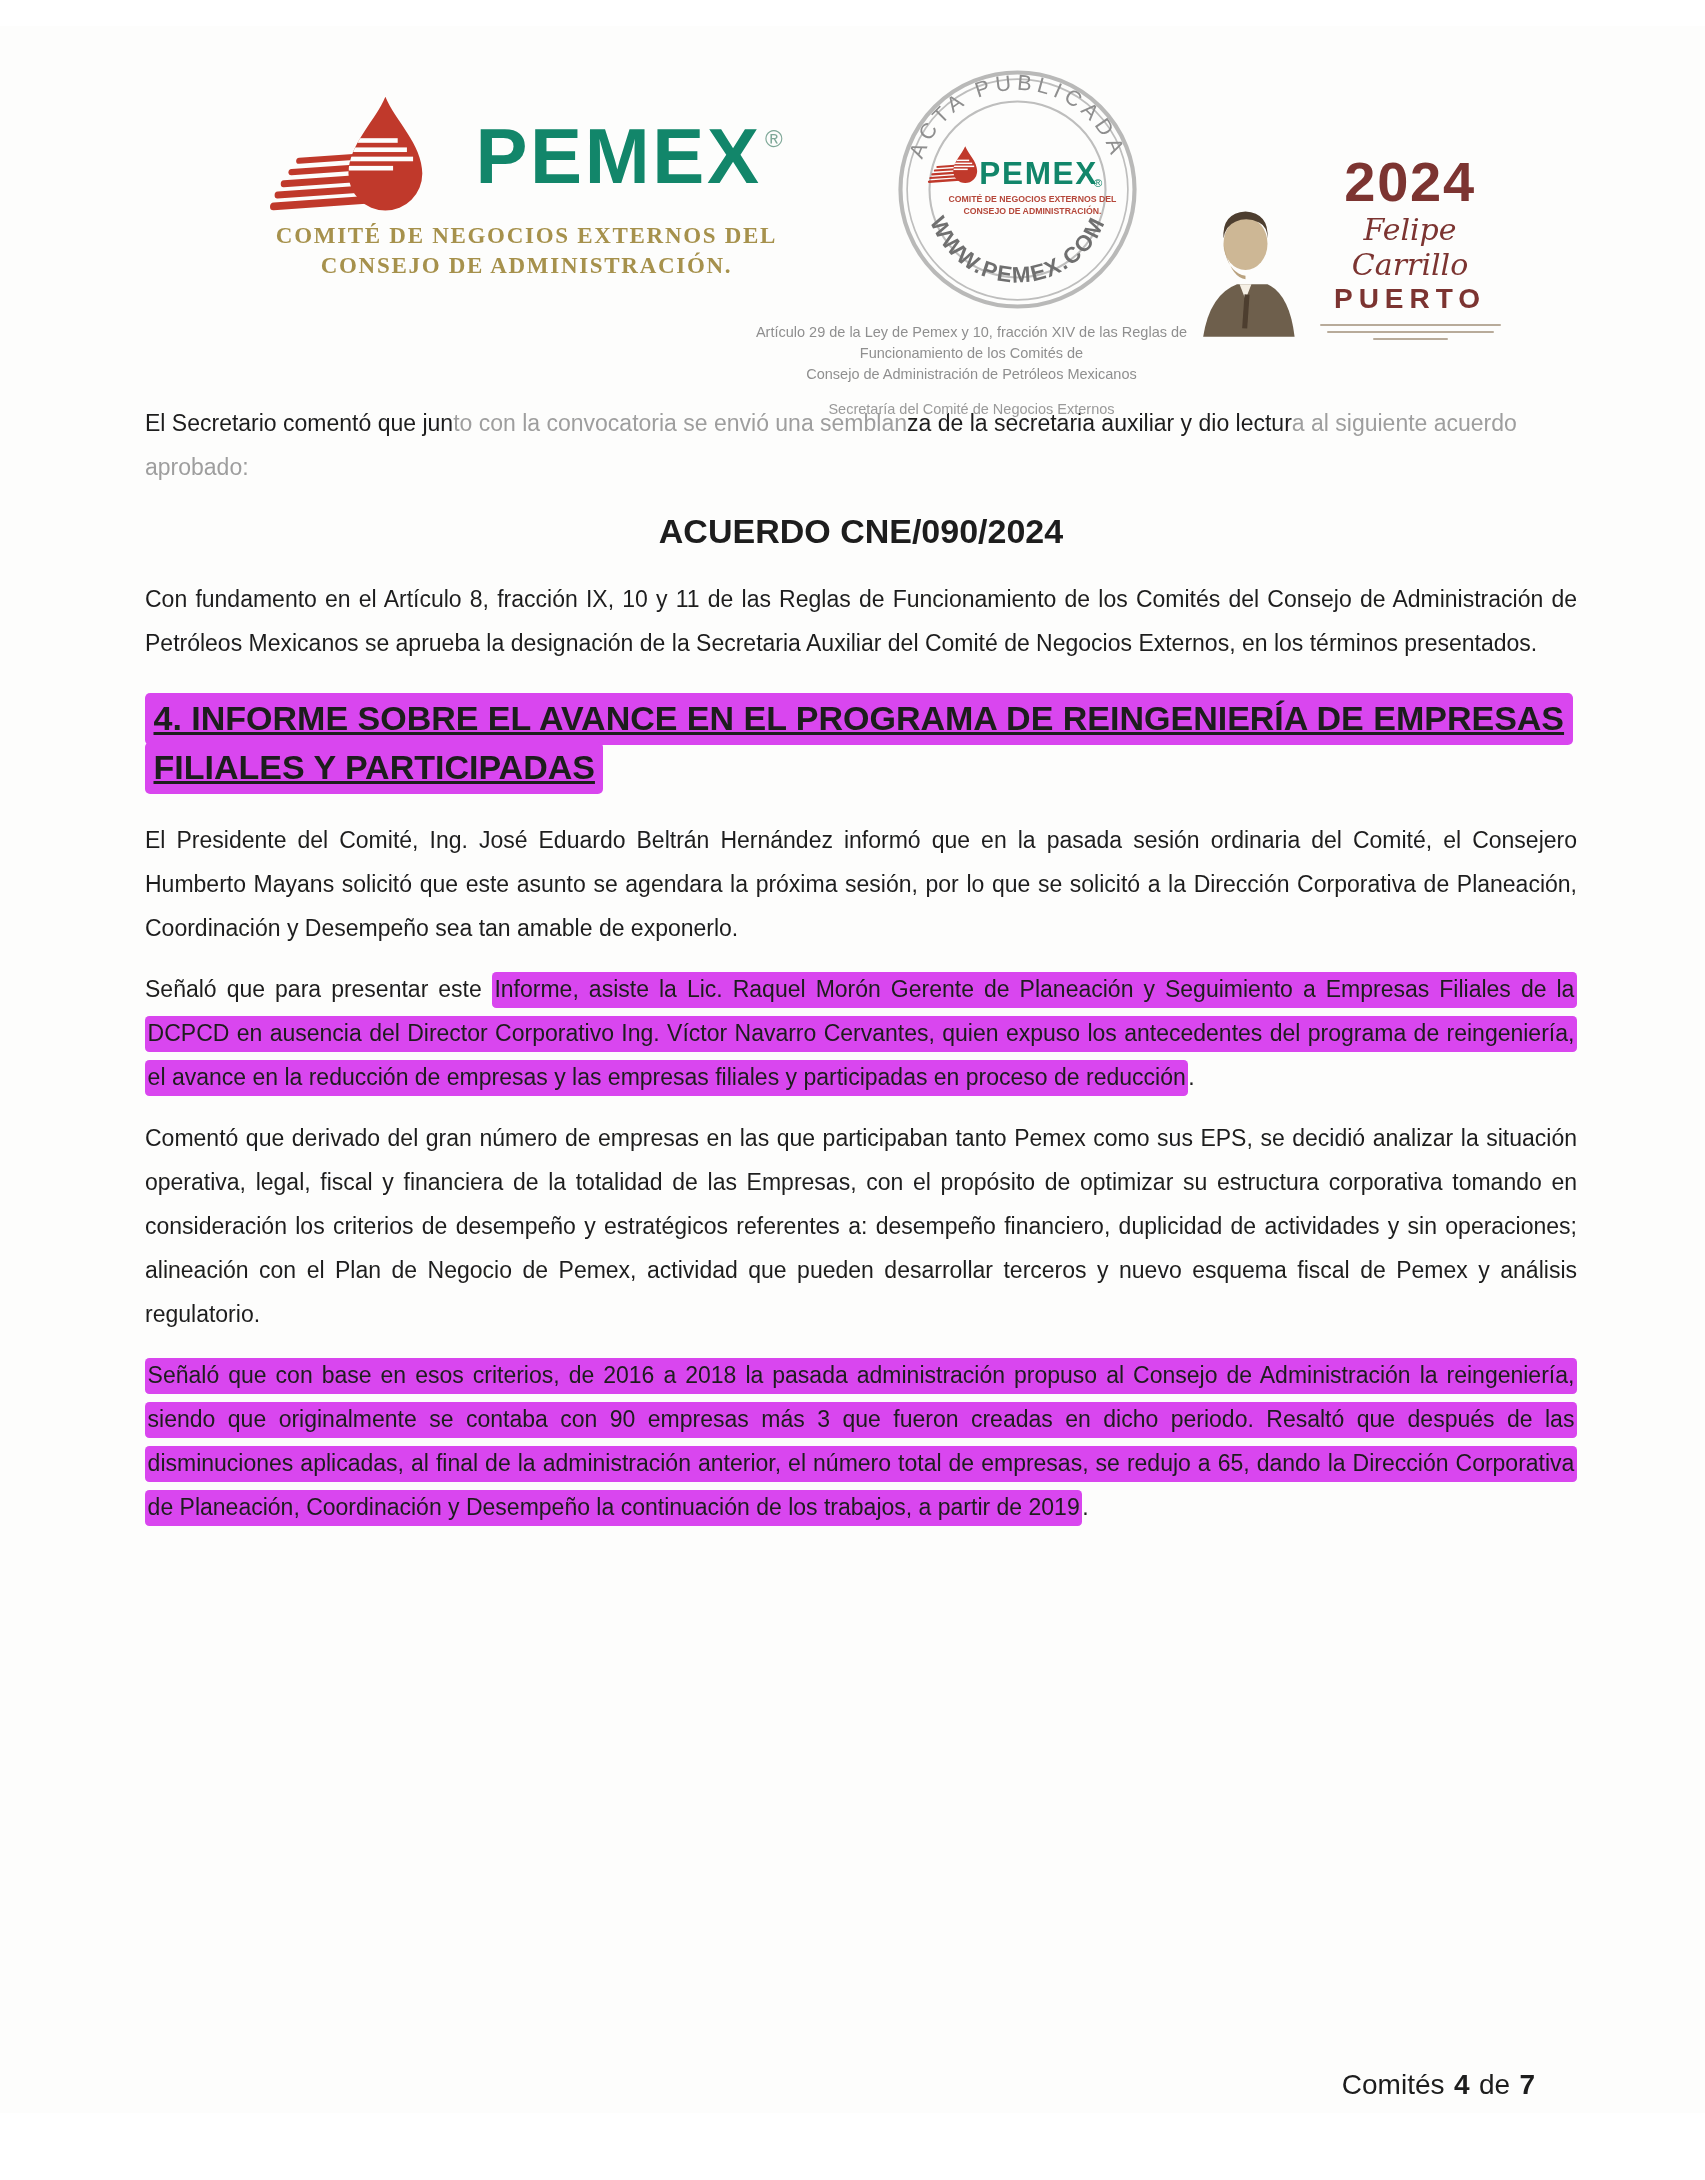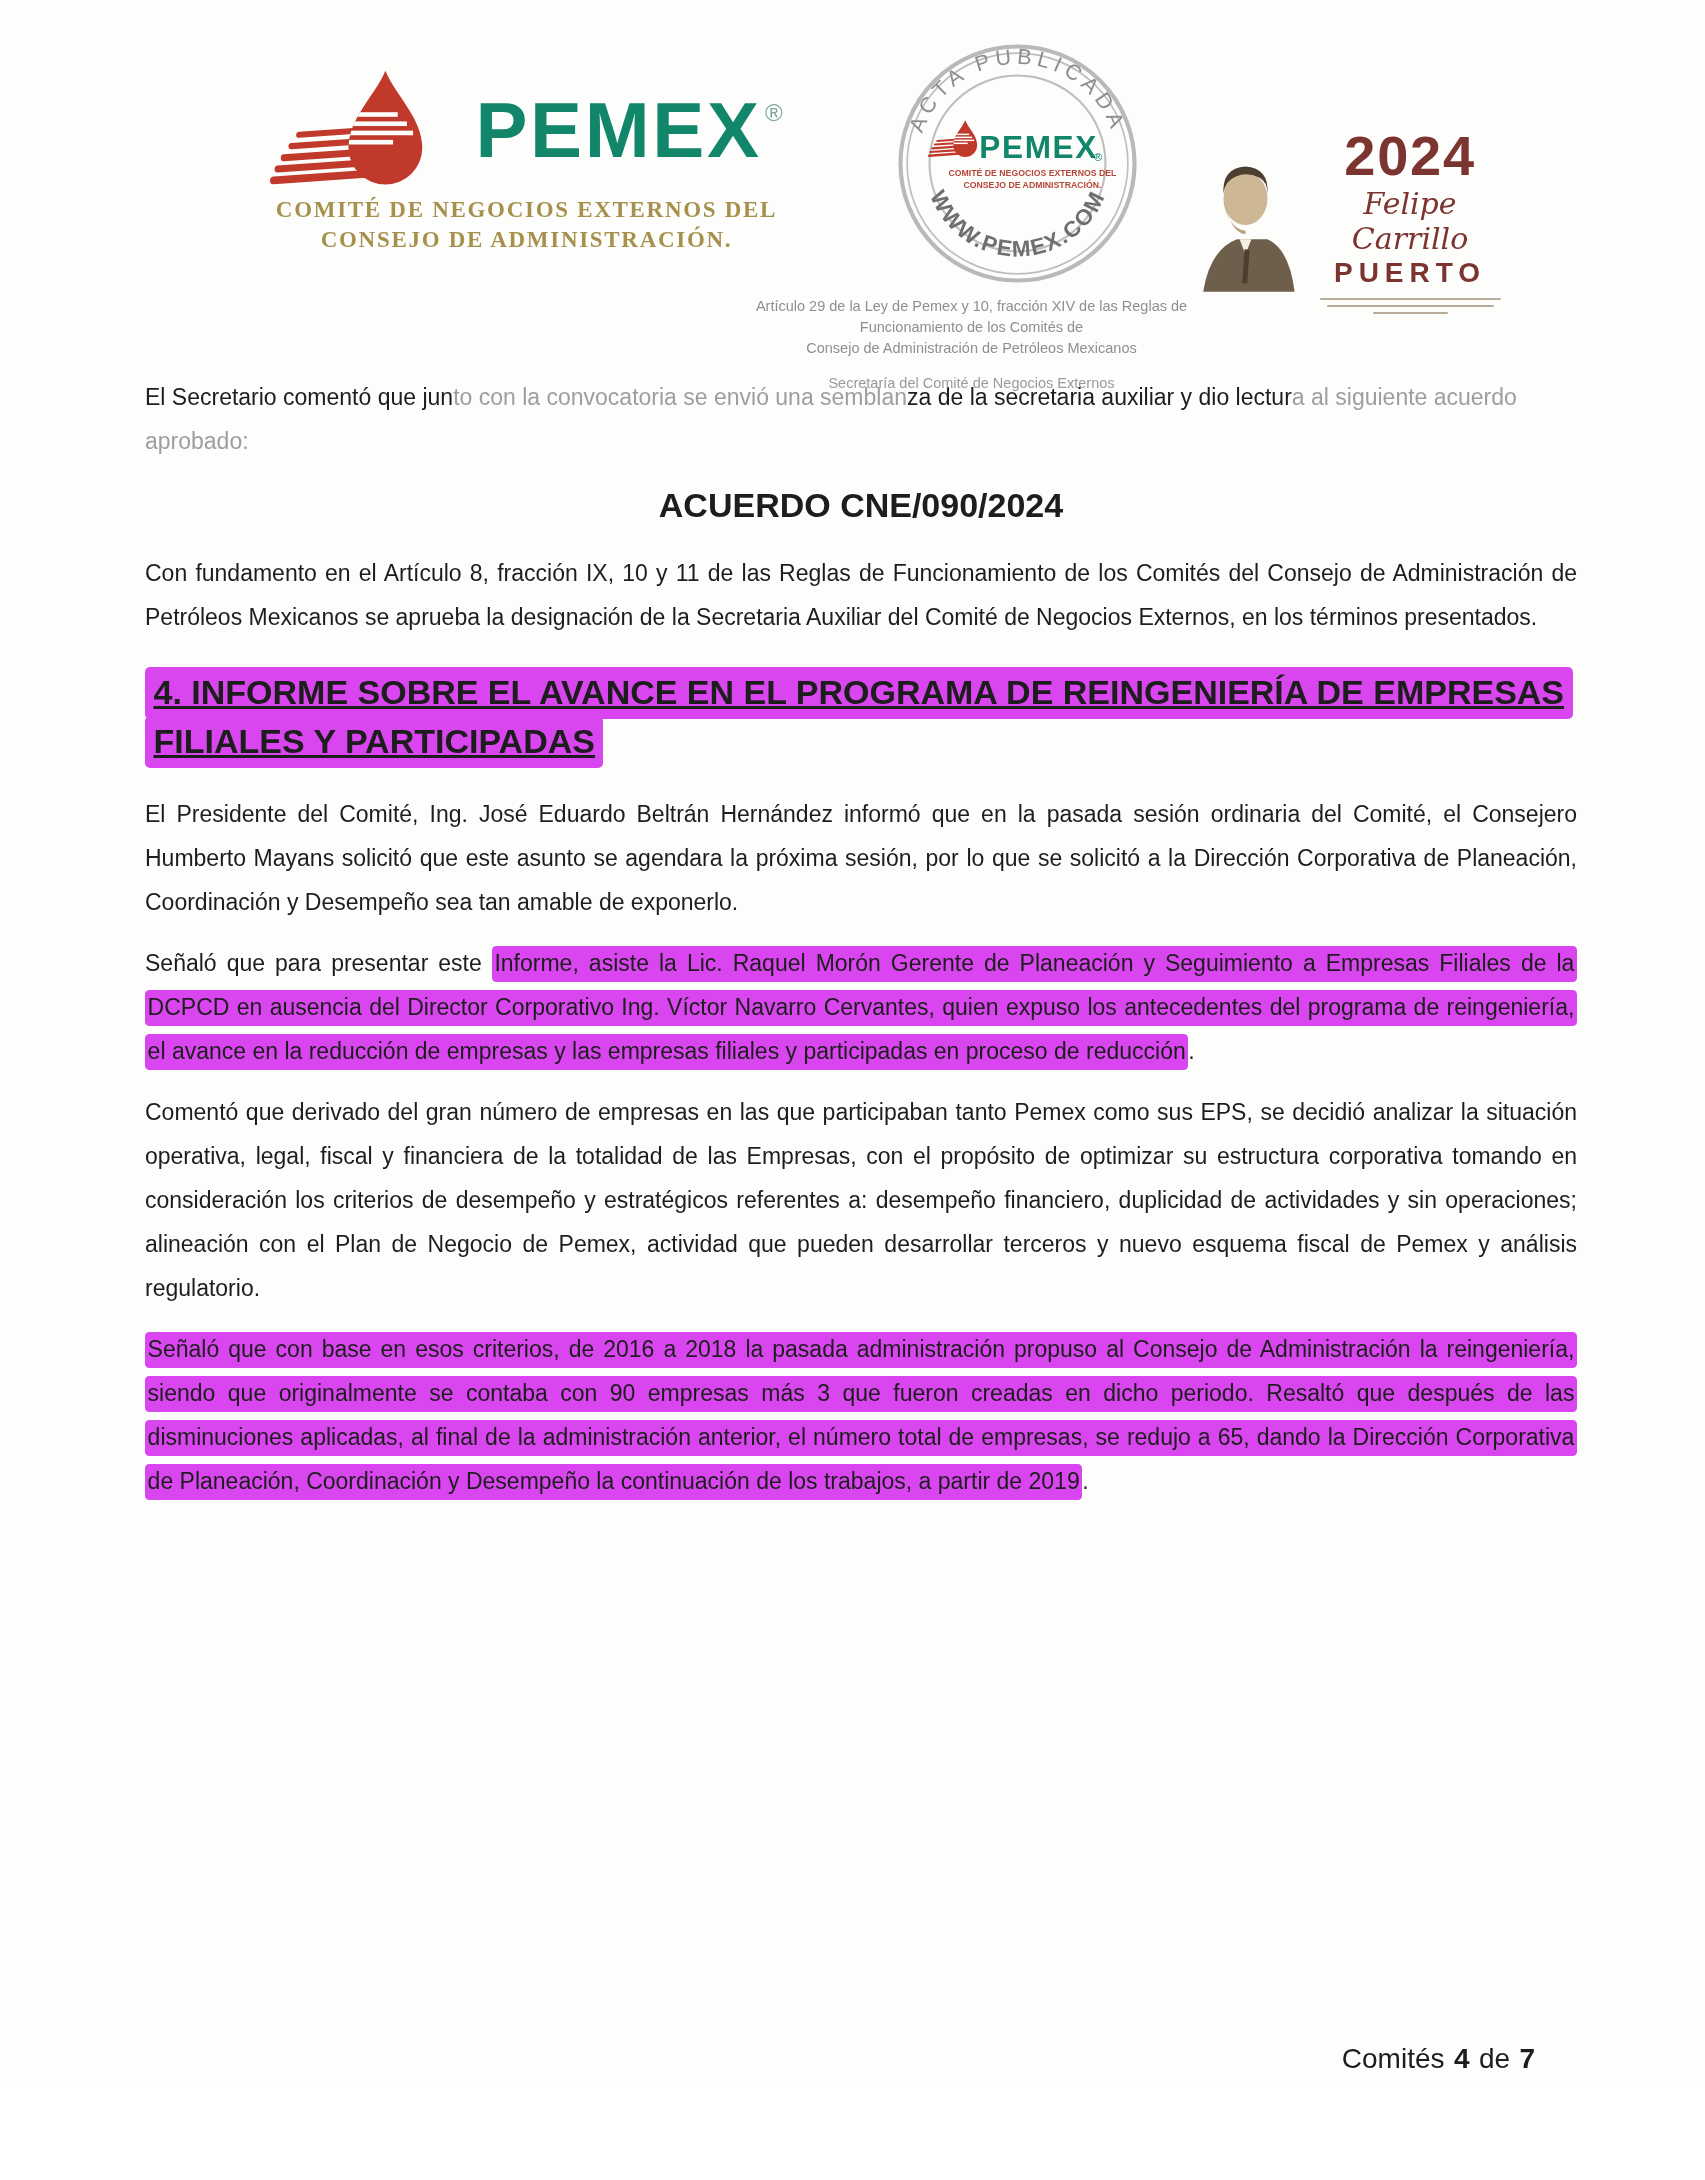--- a/index.html
+++ b/index.html
@@ -5,36 +5,37 @@
   html,body{margin:0;padding:0;background:#ffffff;}
   .page{
     position:relative;
     width:1705px;height:2087px;
     background:#fdfdfc;
     box-sizing:border-box;
     padding:0 128px 0 145px;
     font-family:"Liberation Sans",sans-serif;
     color:#1d1d1d;
     overflow:hidden;
+    margin-top:26px;
   }
   
   .doc-header{position:relative;height:375px;margin:0 -128px 0 -145px;}
   .logo-left{position:absolute;left:209px;top:66px;width:635px;text-align:center;}
   .logo-row{display:flex;align-items:center;justify-content:center;gap:5.1px;}
   .brand-wrap{display:flex;align-items:flex-start;}
   .brand{font-size:78px;font-weight:bold;letter-spacing:2.6px;color:#12866A;line-height:1;}
   .reg{font-size:24px;color:#7fa898;margin-top:8.5px;margin-left:3.4px;}
   .logo-sub{margin-top:1.7px;font-family:"Liberation Serif",serif;font-weight:bold;
             font-size:23px;letter-spacing:1.7px;color:#A6914C;line-height:1.3;}
   .seal{position:absolute;left:893px;top:39px;}
   .seal svg text{font-family:"Liberation Sans",sans-serif;}
   .seal-caption{position:absolute;left:733px;top:296px;width:477px;text-align:center;
                 font-size:14.5px;line-height:1.45;color:#8f8f8f;}
   .seal-caption .caption3{margin-top:13.6px;color:#9a9a9a;}
-  .logo-right{position:absolute;left:1193px;top:128px;width:324px;display:flex;gap:8.5px;align-items:center;}
+  .logo-right{position:absolute;left:1193px;top:128px;width:324px;display:flex;gap:8.5px;align-items:flex-end;}
   .yr-col{text-align:center;color:#7C3431;}
   .yr{font-size:56px;font-weight:bold;letter-spacing:1.7px;line-height:1;}
   .fc{font-family:"DejaVu Serif",serif;font-style:italic;font-weight:normal;font-size:30px;margin-top:1.7px;}
   .pu{font-size:28px;font-weight:bold;letter-spacing:6px;margin-top:1.7px;}
   .tiny-lines{margin-top:8.5px;display:flex;flex-direction:column;align-items:center;gap:4.3px;}
   .tiny-lines i{display:block;height:2.6px;background:#b8ab9a;border-radius:1.7px;}
   .tiny-lines i:nth-child(1){width:181px;}
   .tiny-lines i:nth-child(2){width:167px;}
   .tiny-lines i:nth-child(3){width:75px;}
   

